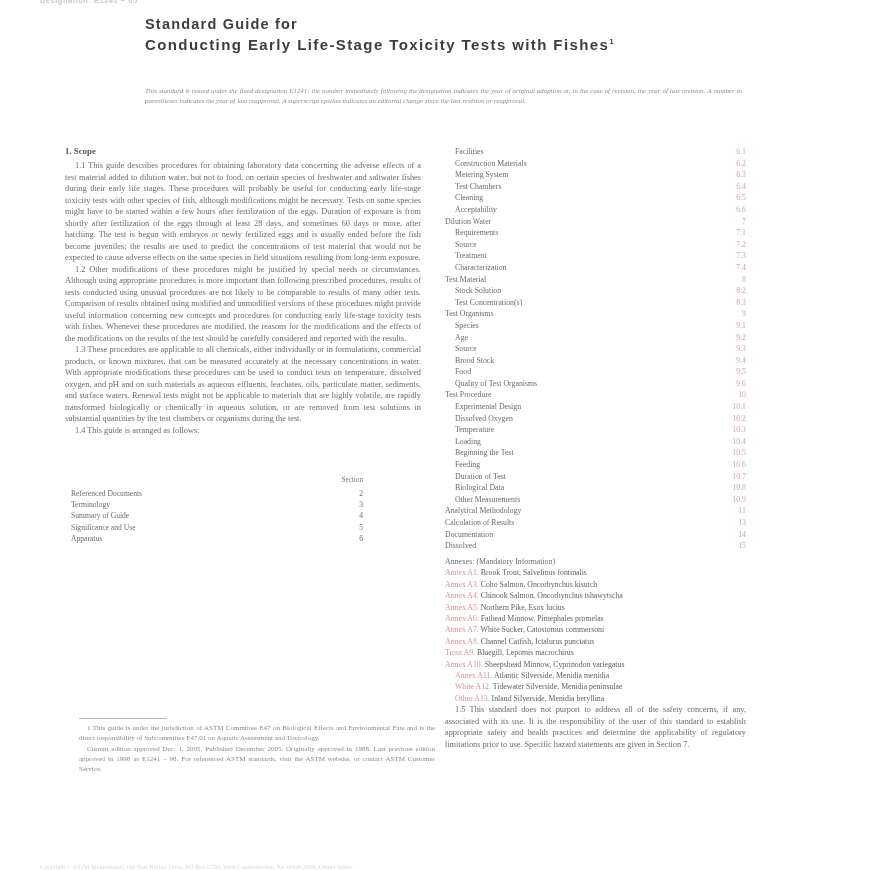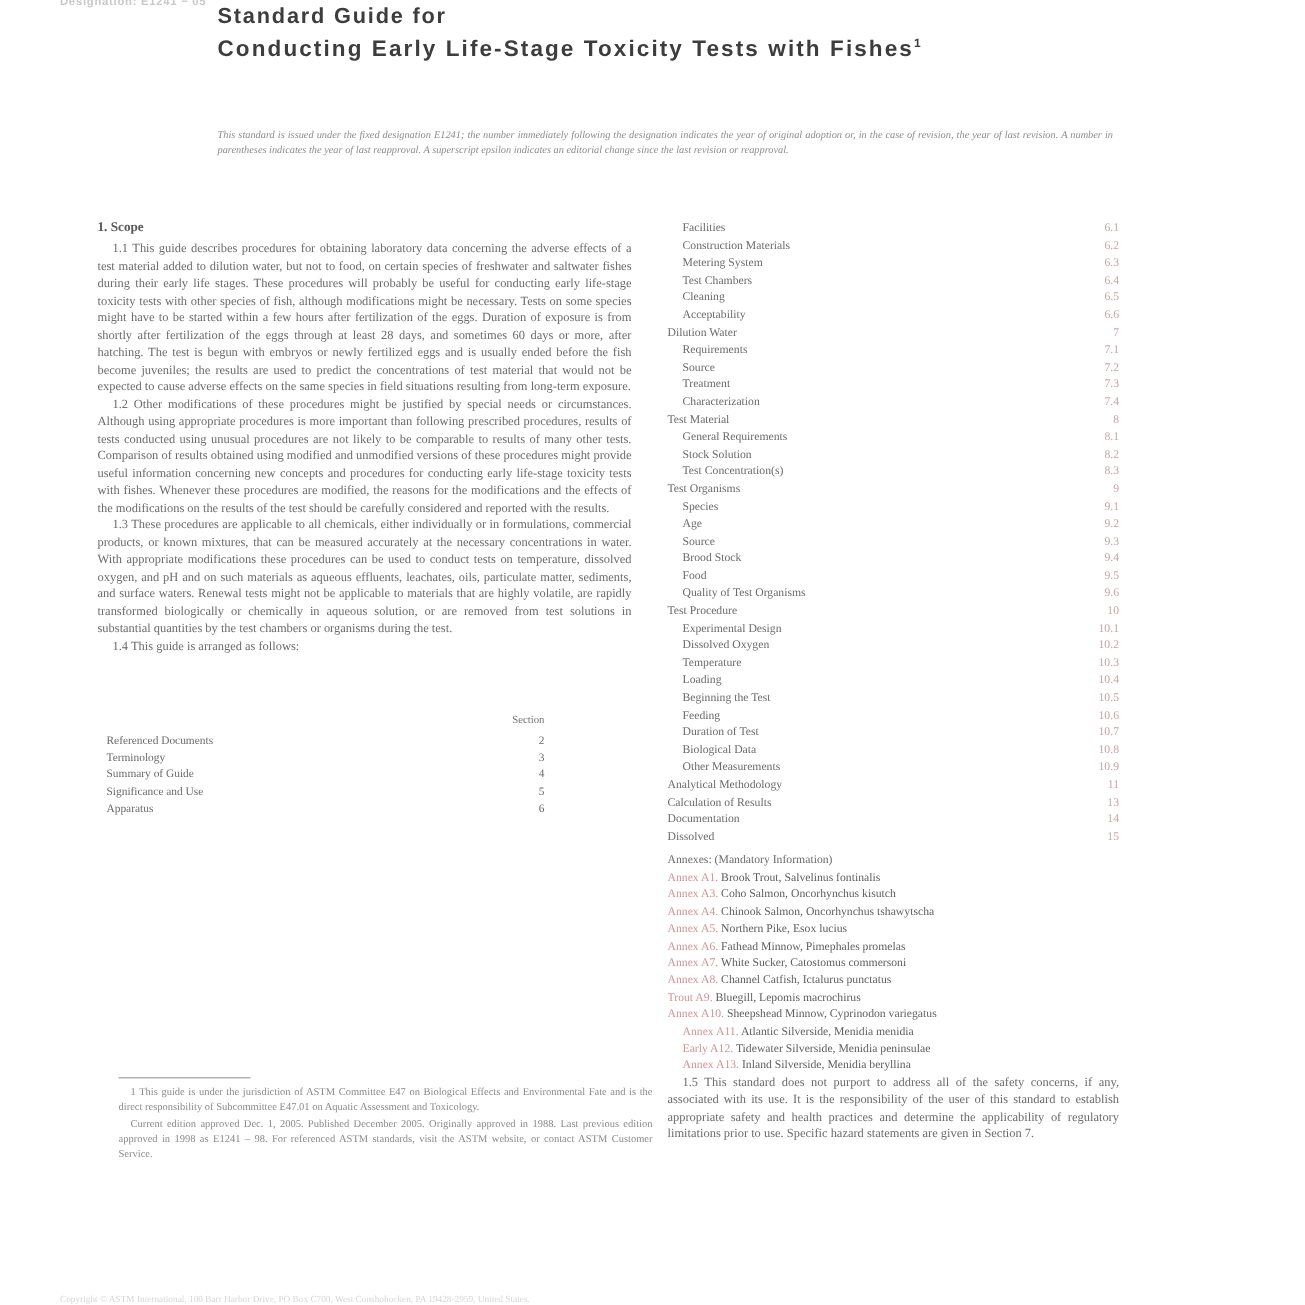--- a/index.html
+++ b/index.html
@@ -8,21 +8,21 @@
     overflow:hidden; font-family:"Liberation Serif", serif;
     filter: blur(0.28px);
     text-decoration: underline;
   }
   .designation {
     position:absolute; left:40px; top:-4px;
     font:700 7.5px "Liberation Sans", sans-serif;
     color:#c6c8cb; letter-spacing:0.5px;
   }
   .title-block {
-    position:absolute; left:145px; top:3px; width:600px;
+    position:absolute; left:145px; top:16px; width:600px;
     font-family:"Liberation Sans", sans-serif; font-weight:bold; color:#3d3d40;
   }
   .title-line1 { font-size:14.5px; line-height:17px; letter-spacing:1.2px; }
   .title-line2 { font-size:15px; line-height:18px; letter-spacing:1.4px; }
   .title-line2 sup { font-size:8px; letter-spacing:0; }
   .issue-note {
     position:absolute; left:145px; top:86px; width:597px; margin:0;
     font-style:italic; font-size:6.9px; line-height:9.8px;
     color:#8d8d90; text-align:justify;
   }
@@ -174,25 +174,20 @@
           <span class="lbl">Characterization</span>
           <span class="fill"></span>
           <span class="num">7.4</span>
         </div>
         <div class="trow">
           <span class="lbl">Test Material</span>
           <span class="fill"></span>
           <span class="num">8</span>
         </div>
         <div class="trow ind">
-          <span class="lbl">General Requirements</span>
-          <span class="fill"></span>
-          <span class="num">8.1</span>
-        </div>
-        <div class="trow ind">
           <span class="lbl">Stock Solution</span>
           <span class="fill"></span>
           <span class="num">8.2</span>
         </div>
         <div class="trow ind">
           <span class="lbl">Test Concentration(s)</span>
           <span class="fill"></span>
           <span class="num">8.3</span>
         </div>
         <div class="trow">
@@ -306,21 +301,21 @@
         <div class="arow"><span class="ref">Annex A1. </span><span class="sp">Brook Trout, Salvelinus fontinalis</span></div>
         <div class="arow"><span class="ref">Annex A3. </span><span class="sp">Coho Salmon, Oncorhynchus kisutch</span></div>
         <div class="arow"><span class="ref">Annex A4. </span><span class="sp">Chinook Salmon, Oncorhynchus tshawytscha</span></div>
         <div class="arow"><span class="ref">Annex A5. </span><span class="sp">Northern Pike, Esox lucius</span></div>
         <div class="arow"><span class="ref">Annex A6. </span><span class="sp">Fathead Minnow, Pimephales promelas</span></div>
         <div class="arow"><span class="ref">Annex A7. </span><span class="sp">White Sucker, Catostomus commersoni</span></div>
         <div class="arow"><span class="ref">Annex A8. </span><span class="sp">Channel Catfish, Ictalurus punctatus</span></div>
         <div class="arow"><span class="ref">Trout A9. </span><span class="sp">Bluegill, Lepomis macrochirus</span></div>
         <div class="arow"><span class="ref">Annex A10. </span><span class="sp">Sheepshead Minnow, Cyprinodon variegatus</span></div>
         <div class="arow ind"><span class="ref">Annex A11. </span><span class="sp">Atlantic Silverside, Menidia menidia</span></div>
-        <div class="arow ind"><span class="ref">Early A12. </span><span class="sp">Tidewater Silverside, Menidia peninsulae</span></div>
-        <div class="arow ind"><span class="ref">Annex A13. </span><span class="sp">Inland Silverside, Menidia beryllina</span></div>
+        <div class="arow ind"><span class="ref">White A12. </span><span class="sp">Tidewater Silverside, Menidia peninsulae</span></div>
+        <div class="arow ind"><span class="ref">Other A13. </span><span class="sp">Inland Silverside, Menidia beryllina</span></div>
       </div>
     <p class="body p15">1.5 This standard does not purport to address all of the safety concerns, if any, associated with its use. It is the responsibility of the user of this standard to establish appropriate safety and health practices and determine the applicability of regulatory limitations prior to use. Specific hazard statements are given in Section 7.</p>
   </div>
 
   <div class="copyright">Copyright © ASTM International, 100 Barr Harbor Drive, PO Box C700, West Conshohocken, PA 19428-2959, United States.</div>
 
 </div>
 
 </body></html>

